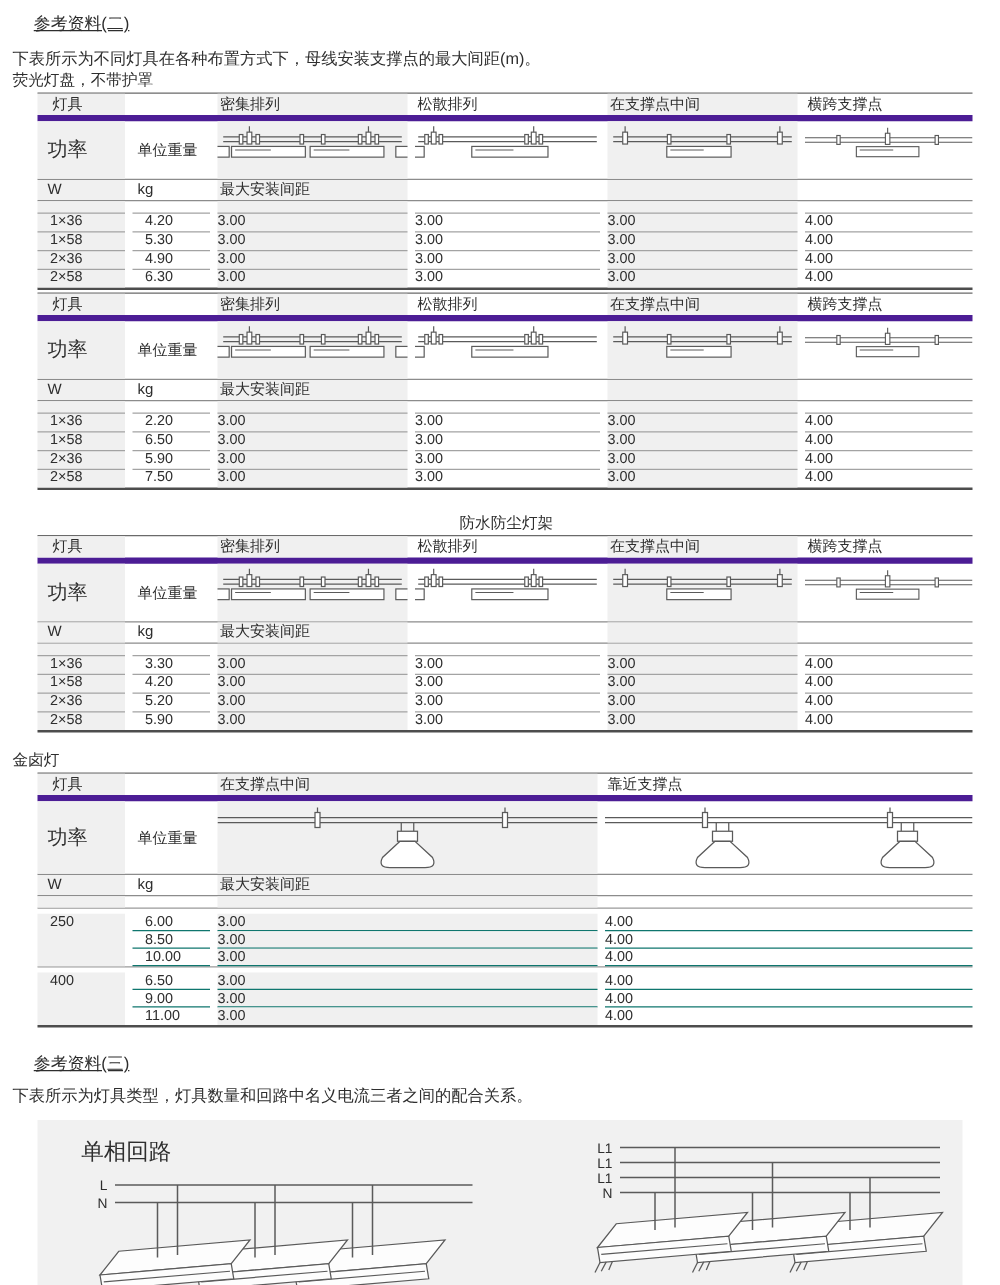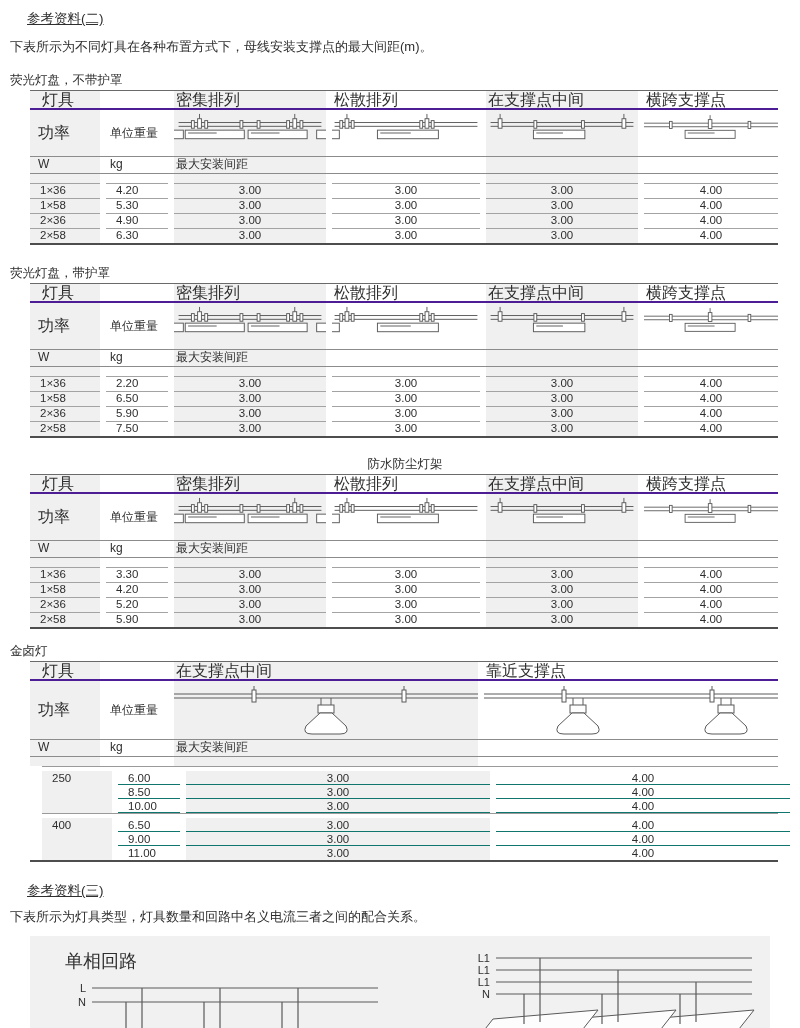--- a/index.html
+++ b/index.html
@@ -4,43 +4,43 @@
 <style>
   html,body{margin:0;padding:0;}
   body{
     width:800px;height:1028px;background:#ffffff;overflow:hidden;position:relative;
     font-family:"Liberation Sans","DejaVu Sans",sans-serif;color:#2e2e2e;
     -webkit-font-smoothing:antialiased;
   }
   .h1{margin:10px 0 0 27px;font-size:13.5px;text-decoration:underline;}
   .desc{margin:10px 0 0 10px;font-size:13px;}
   .sectitle{margin-left:10px;font-size:12.5px;height:16px;}
-  .mt16{margin-top:16px;} .mt20{margin-top:20px;} .mt18{margin-top:18px;text-align:center;} .mt14{margin-top:14px;}
+  .mt16{margin-top:0;} .mt20{margin-top:20px;} .mt18{margin-top:18px;text-align:center;} .mt14{margin-top:14px;}
 
   
   .tbl{width:748px;margin-left:30px;border-top:1px solid #6a6a6a;border-bottom:2px solid #4d4d4d;margin-top:2px;}
   .row{display:grid;column-gap:6px;}
   .fcols{grid-template-columns:70px 62px 152px 148px 152px 134px;}
   .hcols{grid-template-columns:70px 62px 304px 294px;}
   .sh{background:#f0f0f0;}
-  .h1row{height:17px;line-height:17px;font-size:16px;border-bottom:2px solid #4c1d95;}
+  .h1row{height:17px;line-height:17px;font-size:12px;border-bottom:5px solid #4c1d95;}
   .h2row{align-items:center;}
   .h2f{height:46px;} .h2h{height:58px;}
   .urow{height:16px;line-height:15px;font-size:12px;border-top:1px solid #8c8c8c;border-bottom:1px solid #8c8c8c;}
   .sprow{height:9px;}
   .drow .dc{height:14px;line-height:13px;font-size:11.5px;border-top:1px solid #a3a3a3;}
   .pl12{padding-left:12px;} .pl8{padding-left:8px;} .pl10{padding-left:10px;} .pl4{padding-left:4px;} .pl2{padding-left:2px;}
-  .ctr{text-align:center;}
+  .ctr{text-align:left;}
   .dg{display:flex;align-items:center;height:100%;}
   svg{display:block;}
   .ln{stroke:#5a5a5a;stroke-width:1;fill:none;}
   .bx{stroke:#5a5a5a;stroke-width:1;fill:#ffffff;}
 
   
-  .hgroup{border-top:1px solid #9a9a9a;margin-left:12px;}
+  .hgroup{border-top:1px solid #9a9a9a;}
   .hgrid{display:grid;grid-template-columns:70px 62px 304px 294px;column-gap:6px;grid-auto-rows:14px;padding-top:4px;}
   .hgrid .hc{font-size:11.5px;line-height:14px;}
   .hgrid .bb{border-bottom:1px solid #0f766e;}
   .hpow{grid-row:1/4;}
 
   
   .panel{margin:10px 0 0 30px;width:740px;height:150px;background:#f1f1f1;display:flex;}
   .circ{width:370px;padding-top:13px;}
   .ctitle{font-size:18px;}
   .ct1{margin-left:35px;} .ct2{margin-left:40px;}
@@ -216,21 +216,20 @@
     <div class="row fcols drow">
       <div class="dc sh pl10">2×58</div>
       <div class="dc pl10">6.30</div>
       <div class="dc sh ctr">3.00</div>
       <div class="dc ctr">3.00</div>
       <div class="dc sh ctr">3.00</div>
       <div class="dc ctr">4.00</div>
     </div>
   </div>
 
-  <div class="sectitle mt20">荧光灯盘，带护罩</div>
   <div class="tbl">
     <div class="row fcols h1row">
       <div class="sh pl12">灯具</div>
       <div></div>
       <div class="sh pl2">密集排列</div>
       <div class="pl2">松散排列</div>
       <div class="sh pl2">在支撑点中间</div>
       <div class="pl2">横跨支撑点</div>
     </div>
     <div class="row fcols h2row h2f">

